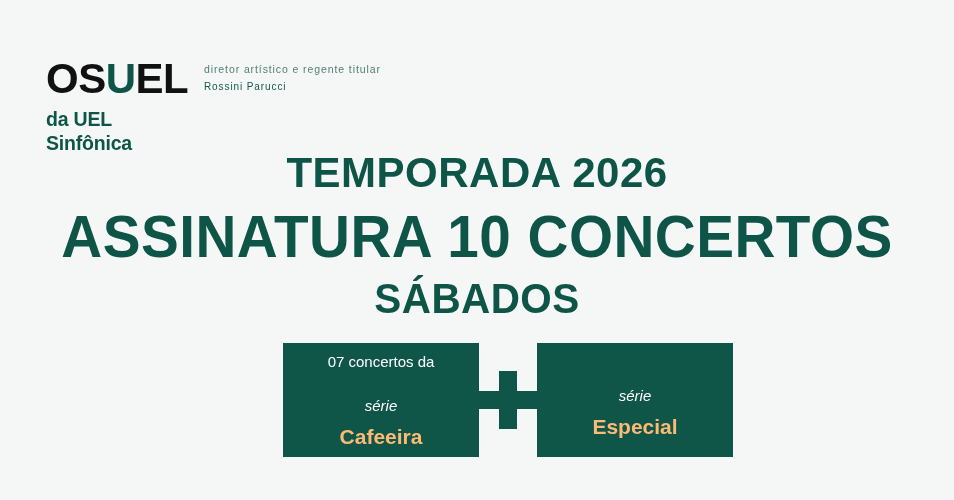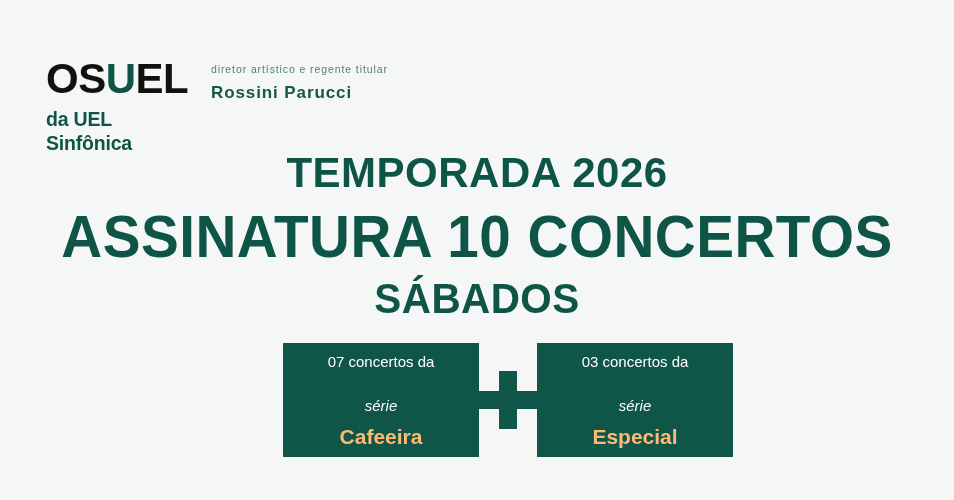--- a/index.html
+++ b/index.html
@@ -47,36 +47,36 @@
     font-weight: bold;
     font-size: 19.5px;
     line-height: 24px;
     color: #0e5547;
     letter-spacing: -0.2px;
   }
 
   
   .credit-block {
     position: absolute;
-    left: 211px;
+    left: 204px;
     top: 62px;
   }
   .credit-role {
     font-family: "Liberation Sans", sans-serif;
     font-size: 10.5px;
     line-height: 14px;
     letter-spacing: 0.9px;
     color: #527f74;
     white-space: nowrap;
   }
   .credit-name {
-    margin-top: 8px;
-    font-family: "Liberation Sans", sans-serif;
-    font-weight: bold;
-    font-size: 17px;
+    margin-top: 2px;
+    font-family: "Liberation Sans", sans-serif;
+    font-weight: normal;
+    font-size: 10px;
     line-height: 17px;
     letter-spacing: 0.9px;
     color: #14584a;
     white-space: nowrap;
   }
 
   
   .headline-stack {
     position: absolute;
     left: 0;
@@ -214,20 +214,19 @@
       <div class="series-word">série</div>
       <div class="series-name">Cafeeira</div>
     </div>
 
     <div class="plus-mark">
       <span class="bar-h"></span>
       <span class="bar-v"></span>
     </div>
 
     <div class="series-card">
-      <div class="series-count">03 concertos da</div>
       <div class="series-word">série</div>
       <div class="series-name">Especial</div>
     </div>
 
   </div>
 
 </div>
 
 </body></html>

